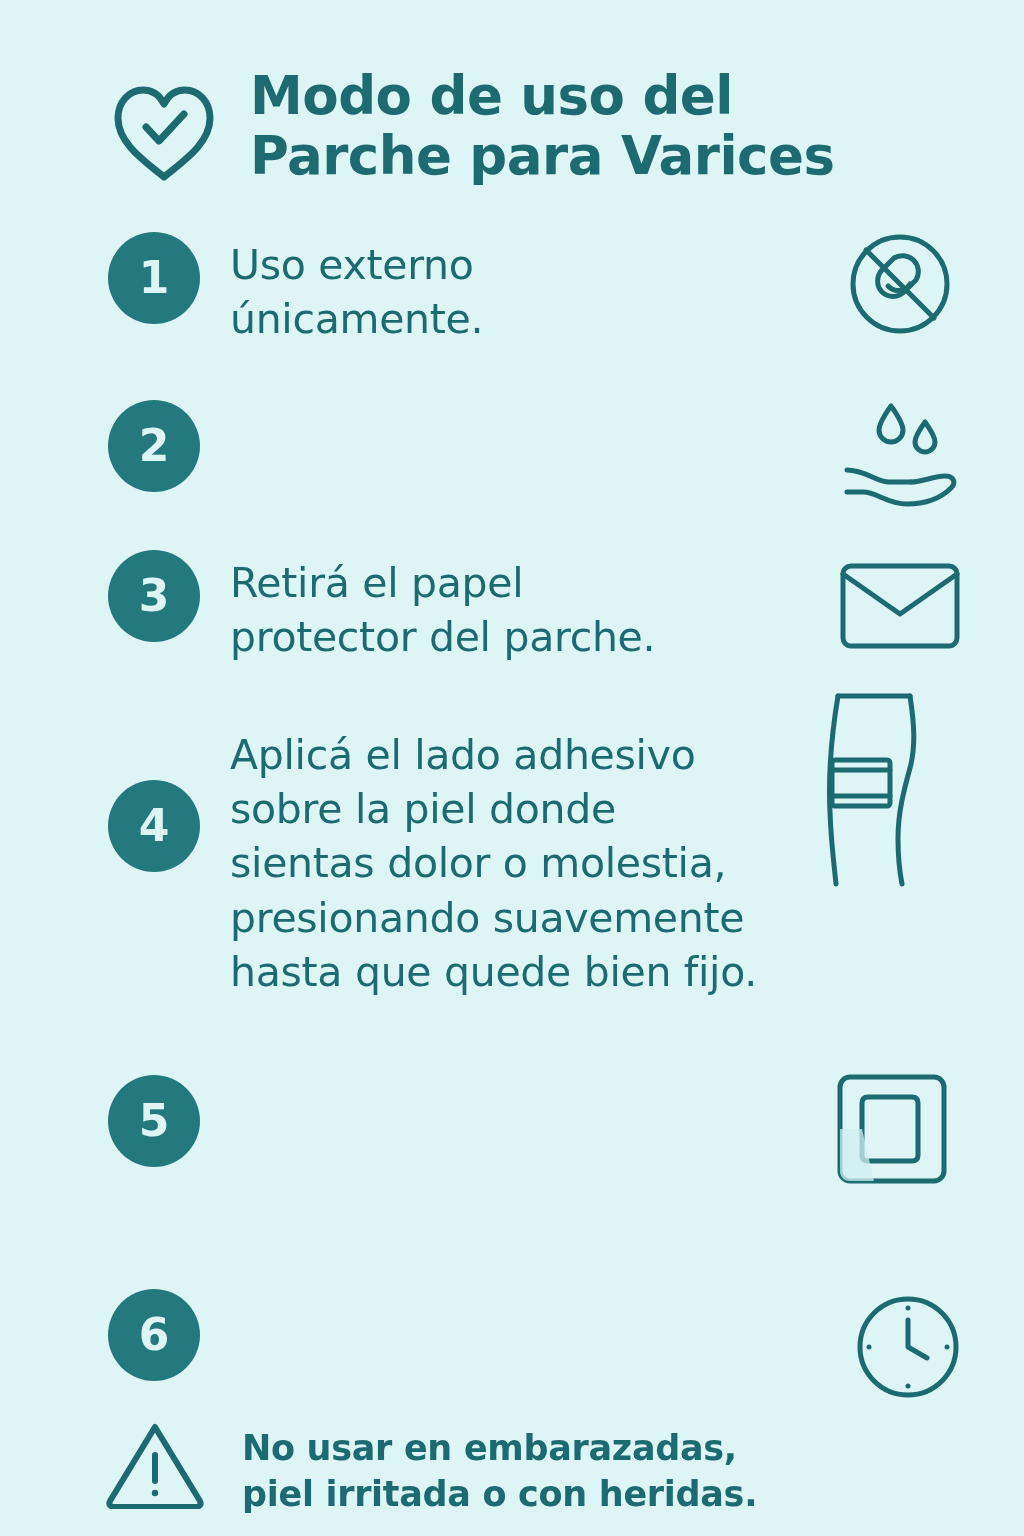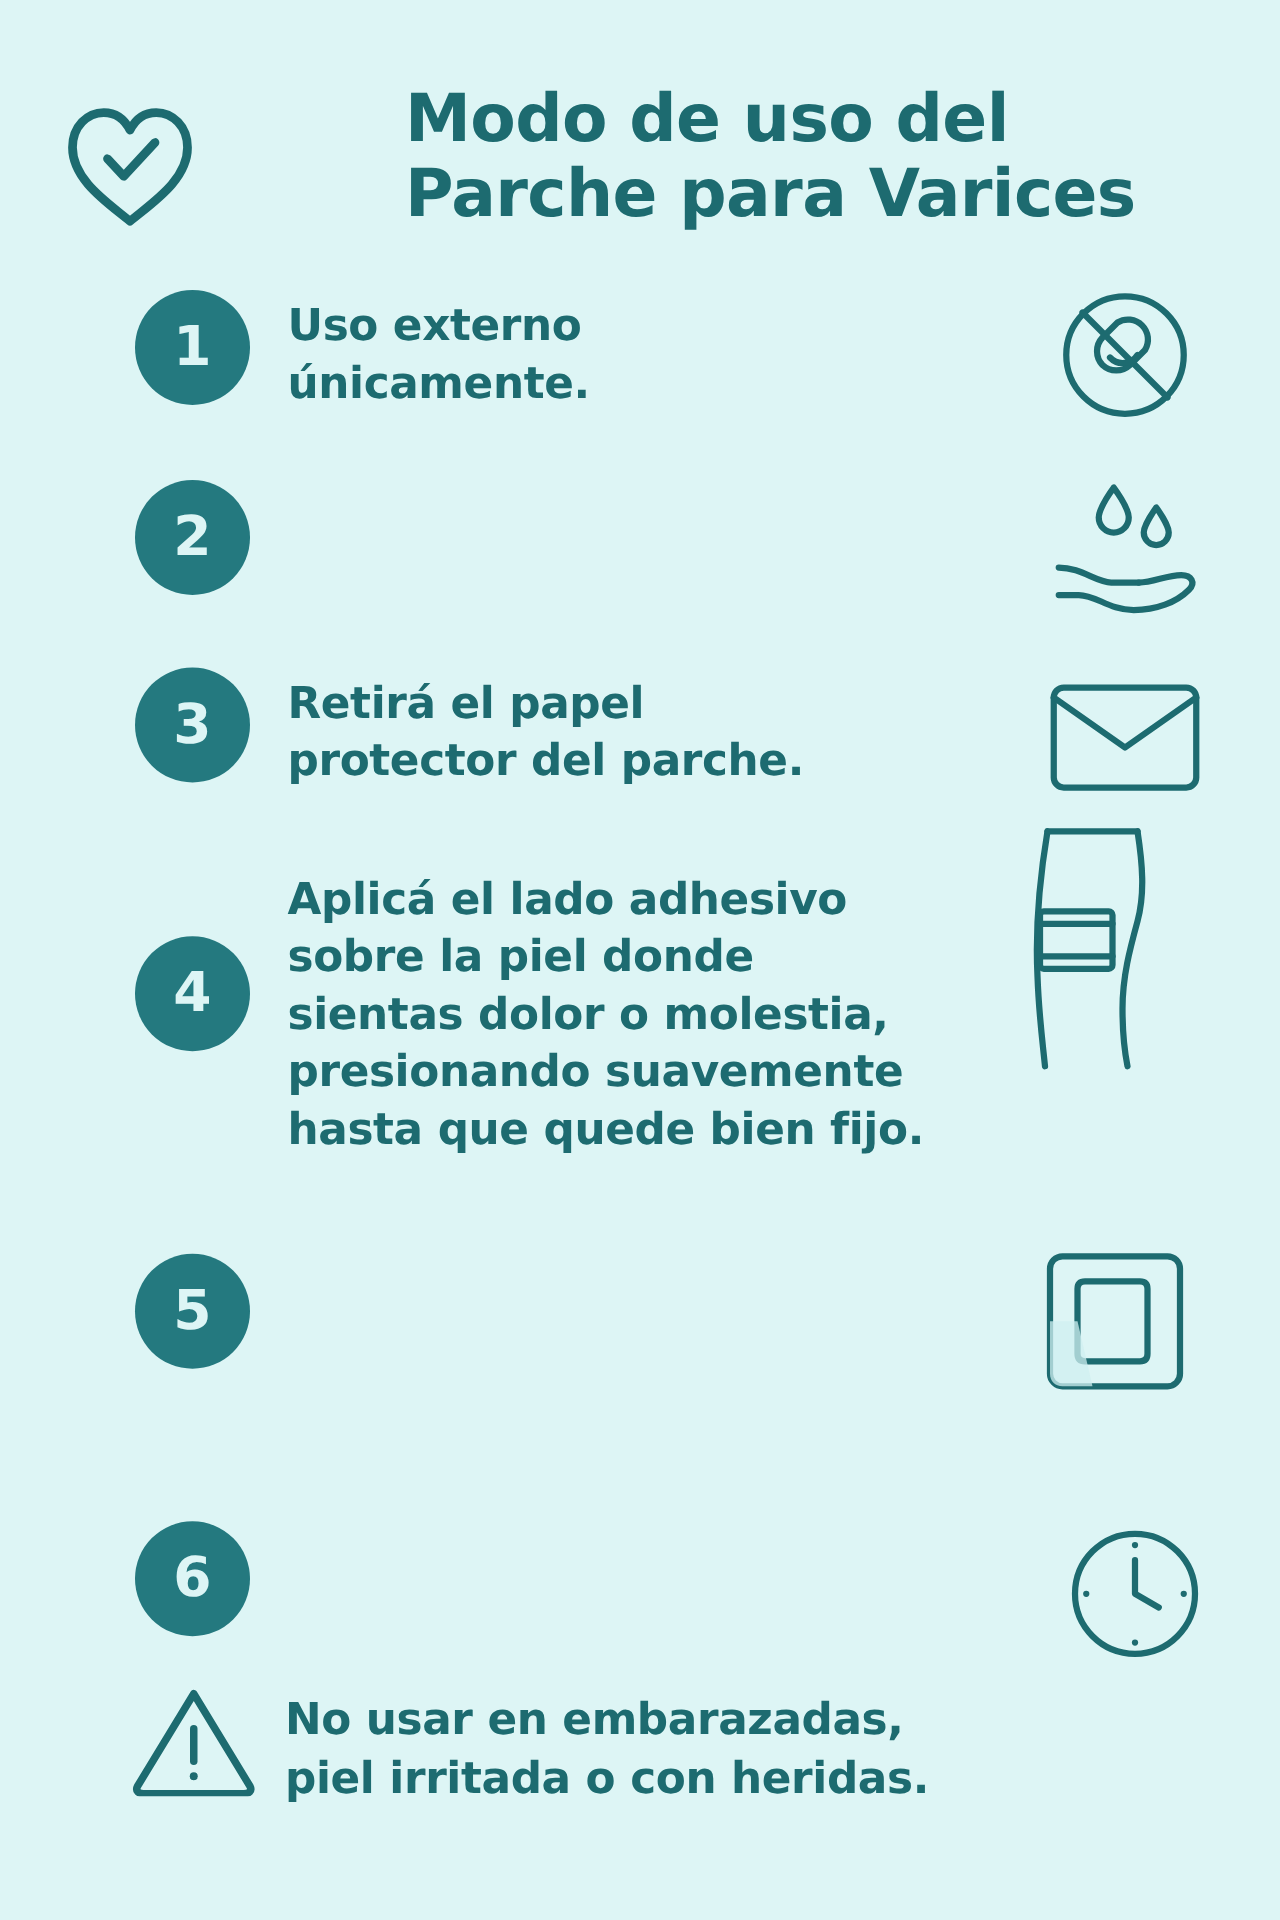--- a/index.html
+++ b/index.html
@@ -18,22 +18,21 @@
     width: 1024px;
     height: 1536px;
     background: #ddf5f5;
     box-sizing: border-box;
   }
 
   
   .header {
     display: flex;
     align-items: flex-start;
-    padding: 66px 0 0 48px;
-    justify-content: space-between;
+    padding: 66px 0 0 108px;
   }
   .header-icon {
     flex: 0 0 auto;
     width: 112px;
     margin-top: 14px;
   }
   .header-title {
     margin-left: 30px;
     color: #1d6b70;
     font-size: 53px;
@@ -65,23 +64,23 @@
     display: flex;
     align-items: center;
     justify-content: center;
     font-size: 44px;
     font-weight: bold;
     line-height: 1;
   }
   .step-text {
     margin-left: 30px;
     color: #1d6b70;
-    font-size: 35px;
+    font-size: 41px;
     line-height: 1.32;
-    font-weight: bold;
+    font-weight: normal;
     letter-spacing: -0.3px;
     padding-top: 6px;
     max-width: 530px;
     white-space: pre-line;
   }
   .step-icon {
     position: absolute;
     right: 22px;
     top: 0;
     width: 140px;
@@ -113,21 +112,21 @@
     align-items: flex-start;
     padding: 0 30px 0 108px;
   }
   .warning-icon {
     flex: 0 0 auto;
     width: 98px;
     margin-top: 2px;
     margin-left: -2px;
   }
   .warning-text {
-    margin-left: 24px;
+    margin-left: 38px;
     color: #1d6b70;
     font-size: 35px;
     line-height: 1.32;
     font-weight: bold;
     letter-spacing: -0.3px;
     padding-top: 8px;
     white-space: pre-line;
   }
 
   svg { display: block; }

